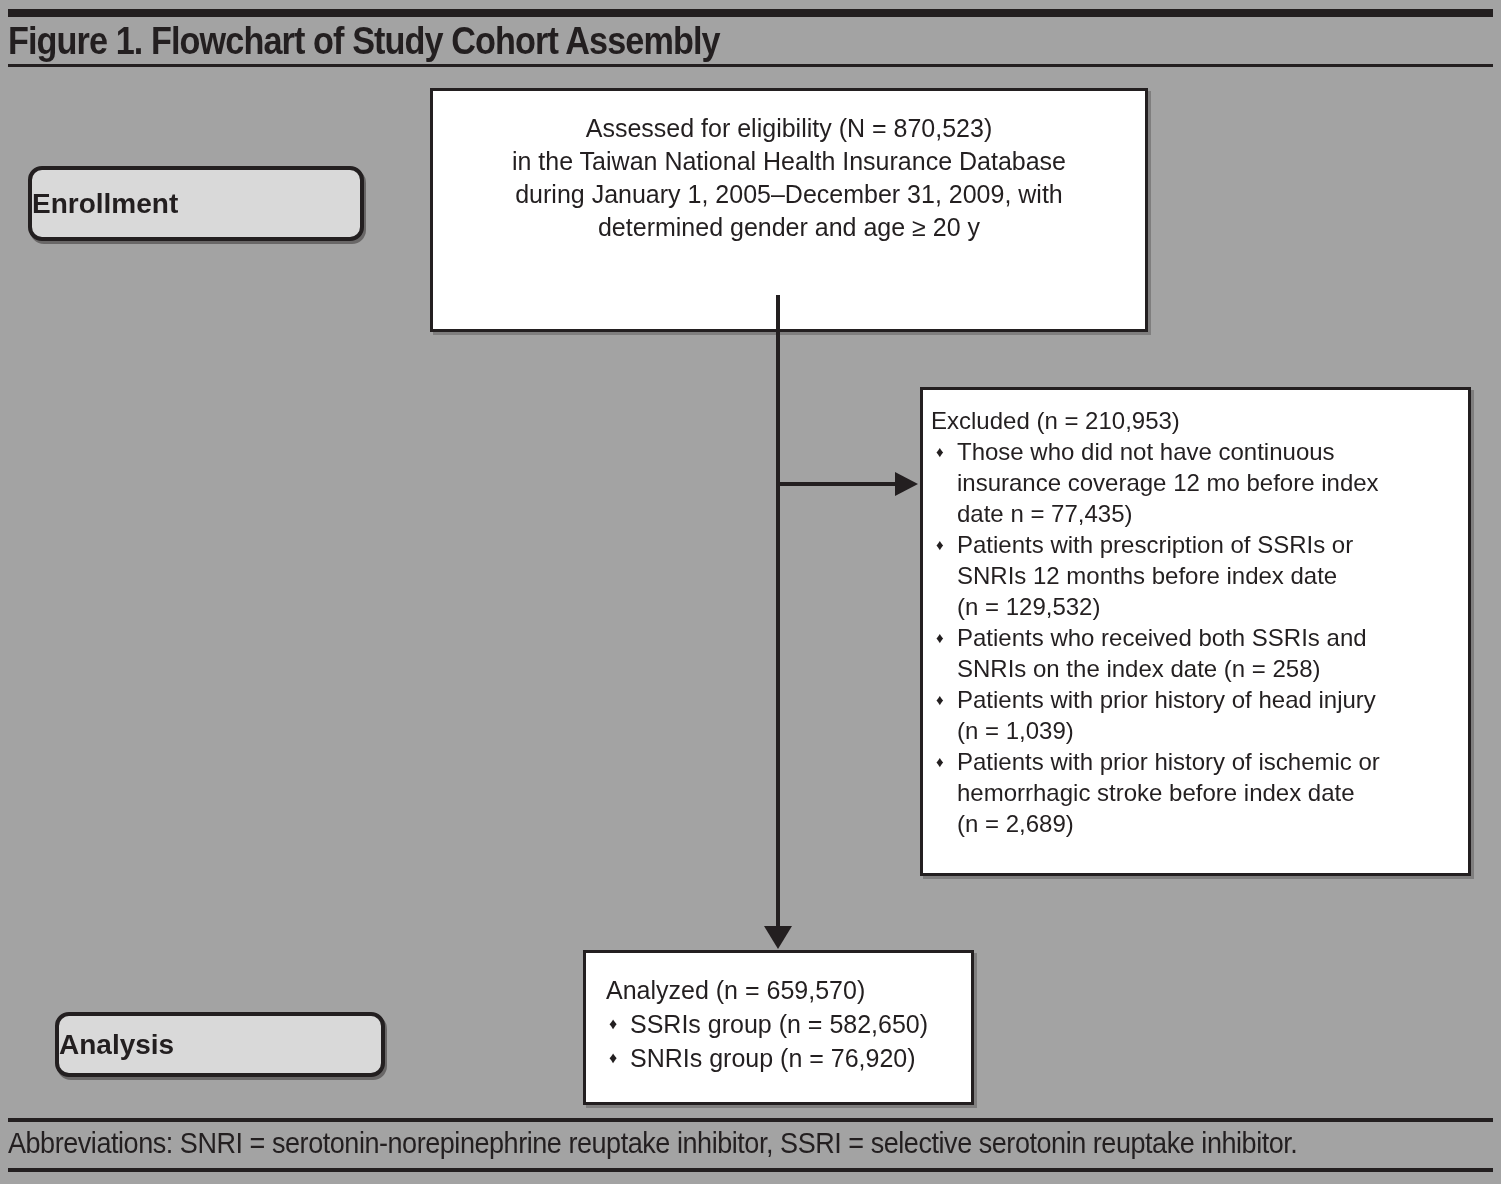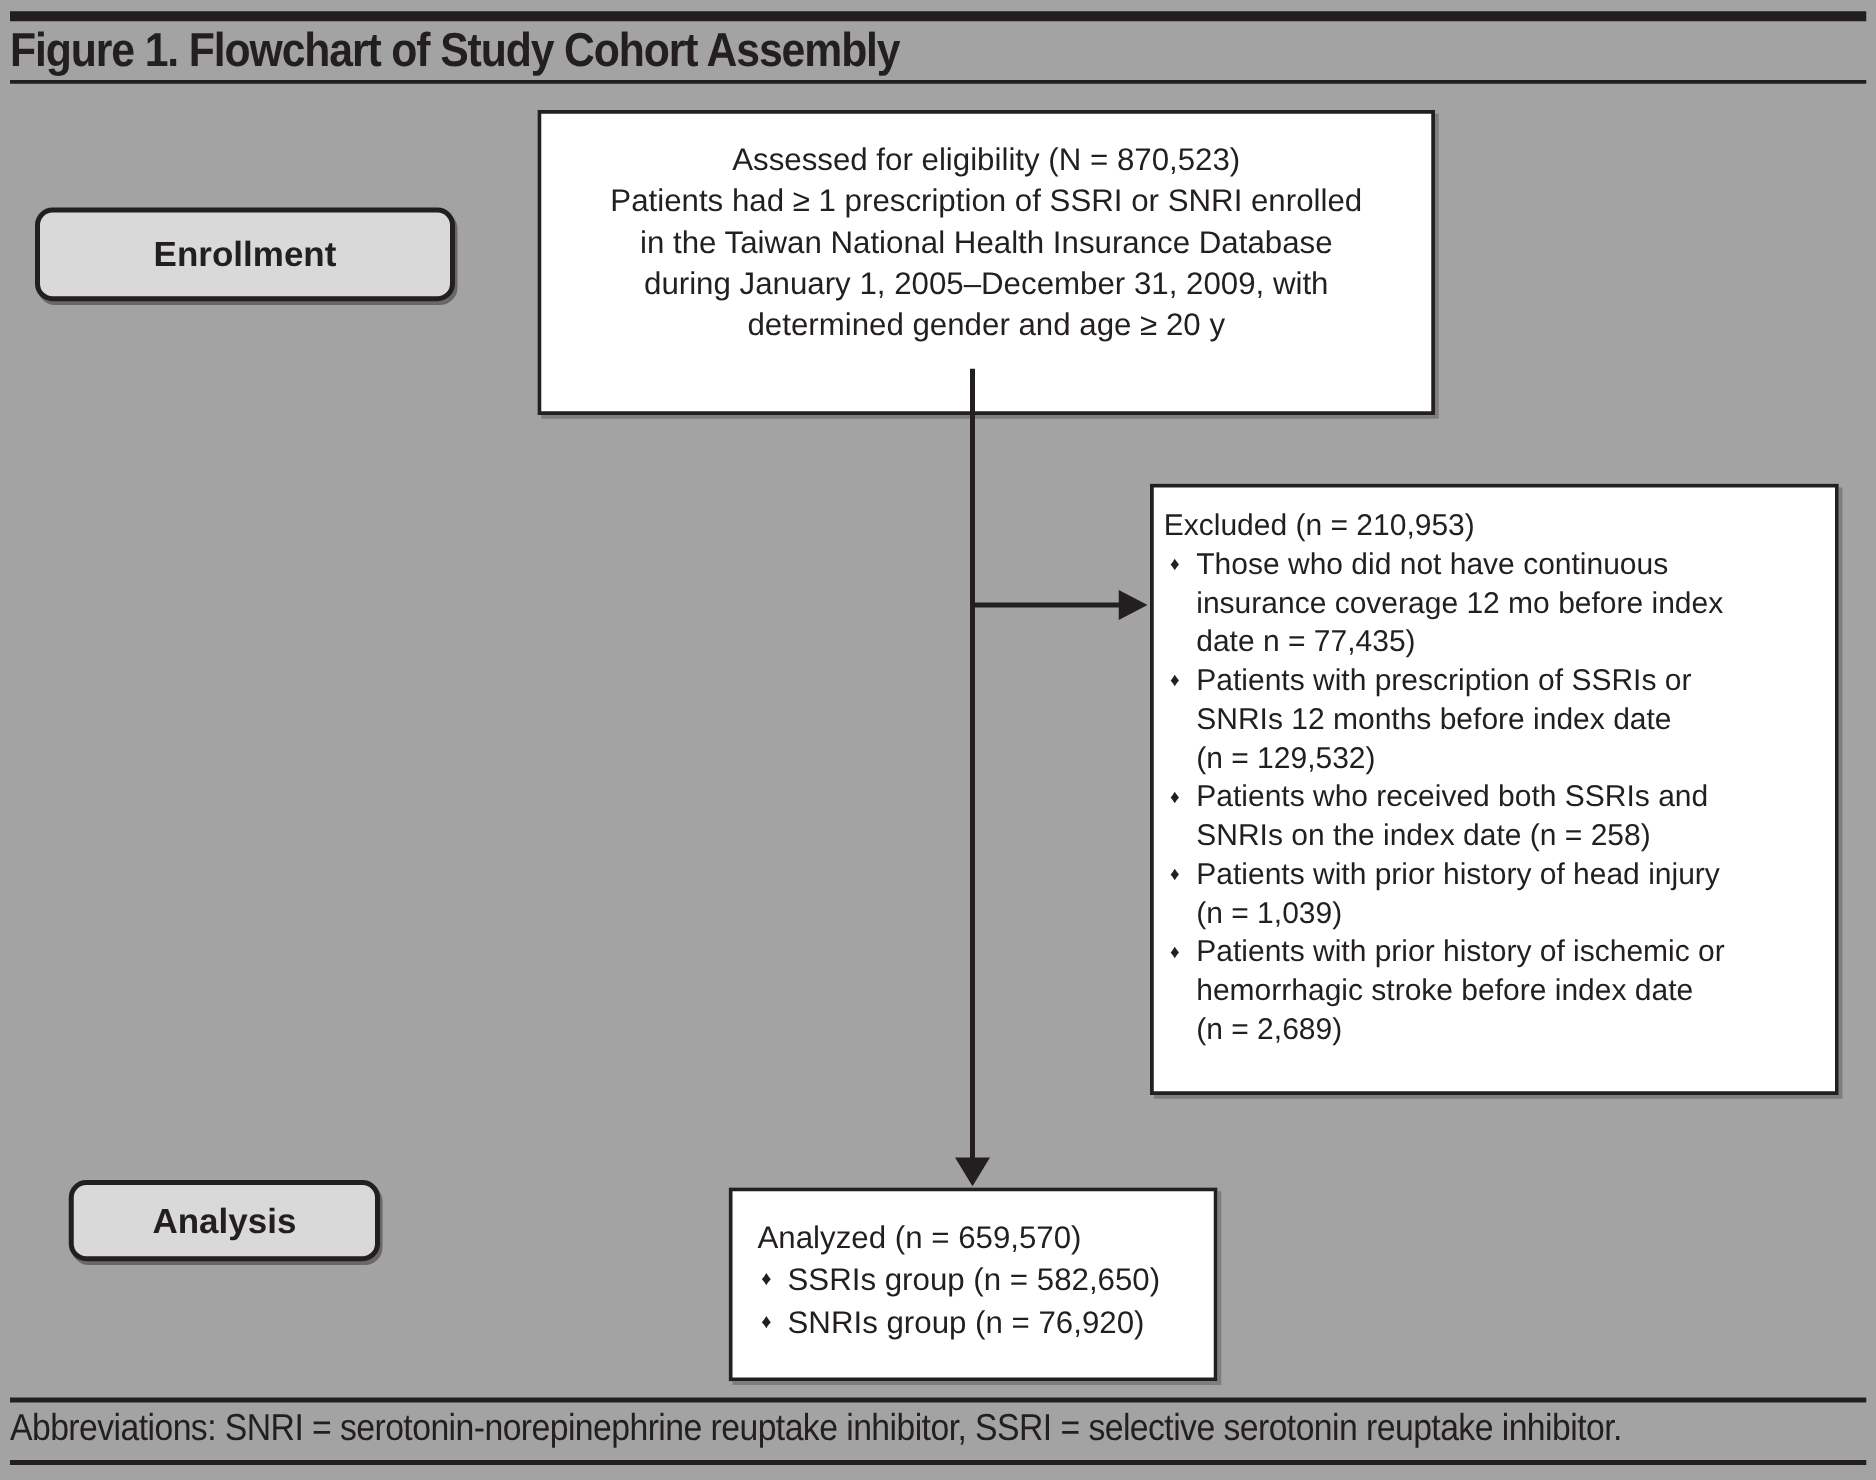--- a/index.html
+++ b/index.html
@@ -57,29 +57,29 @@
 
   .analyzed {
     left: 583px; top: 950px; width: 391px; height: 155px;
     padding: 20px 10px 0 20px;
     font-size: 25px; line-height: 34px;
   }
   .analyzed .bullet-item { width: 350px; }
   .analyzed .bullet { flex: 0 0 24px; padding-left: 3px; font-size: 16px; }
 
   .stage {
-    position: absolute; display: flex; align-items: center; justify-content: center;
+    position: absolute; display: flex; align-items: center; justify-content: flex-start;
     background: var(--stage-fill, #d9d9d9);
     border: 4px solid var(--ink, #231f20);
     border-radius: 14px; box-sizing: border-box;
     font-weight: bold; font-size: 28px;
     box-shadow: 2px 3px 0 rgba(35,31,32,0.45);
   }
   .stage-enrollment { left: 28px;  top: 166px; width: 336px; height: 75px; }
-  .stage-analysis   { left: 55px;  top: 944px; width: 249px; height: 65px; }
+  .stage-analysis   { left: 55px;  top: 1012px; width: 330px; height: 65px; }
 
   .v-line { left: 776px; top: 295px; width: 4px;   height: 635px; }
   .h-line { left: 778px; top: 482px; width: 120px; height: 4px;  }
   .arrowhead { position: absolute; width: 0; height: 0; }
   .arrow-down {
     left: 764px; top: 926px;
     border-left: 14px solid transparent; border-right: 14px solid transparent;
     border-top: 23px solid var(--ink, #231f20);
   }
   .arrow-right {
@@ -92,21 +92,20 @@
 <body>
 
 <div class="canvas">
 
   <div class="rule top-bar"></div>
   <h1 class="fig-title">Figure 1. Flowchart of Study Cohort Assembly</h1>
   <div class="rule title-rule"></div>
 
   <div class="box eligibility">
     <p>Assessed for eligibility (N&nbsp;=&nbsp;870,523)</p>
-    <p>Patients had ≥&nbsp;1 prescription of SSRI or SNRI enrolled</p>
     <p>in the Taiwan National Health Insurance Database</p>
     <p>during January 1, 2005–December 31, 2009, with</p>
     <p>determined gender and age ≥&nbsp;20 y</p>
   </div>
 
   <div class="stage stage-enrollment">
     <span>Enrollment</span>
   </div>
 
   <div class="rule v-line"></div>

